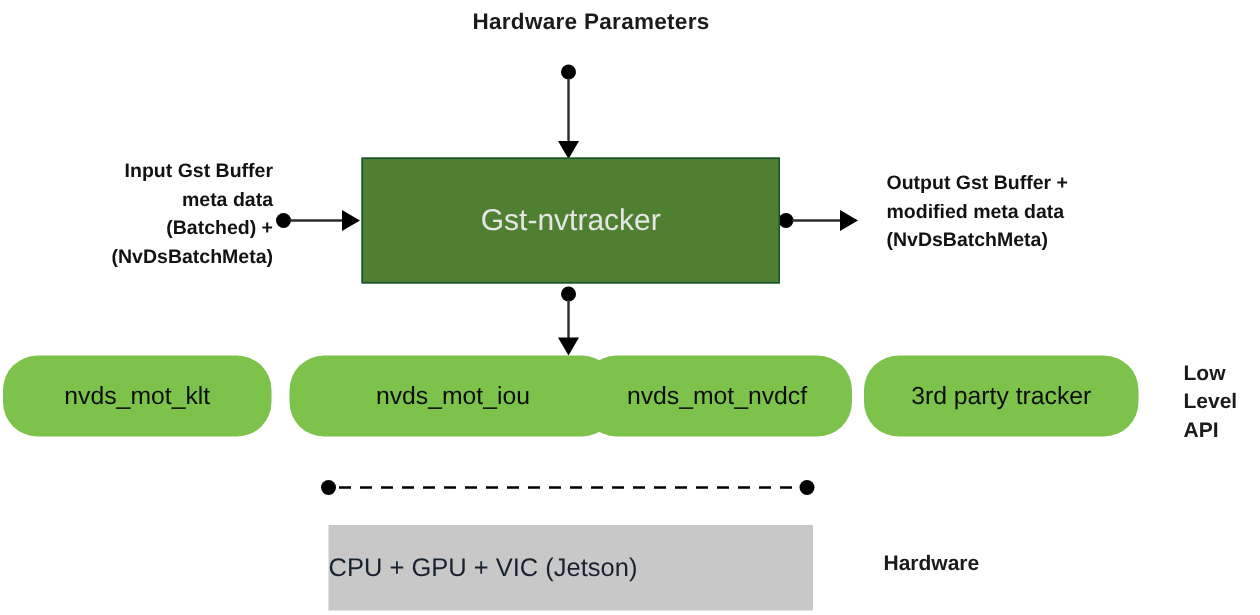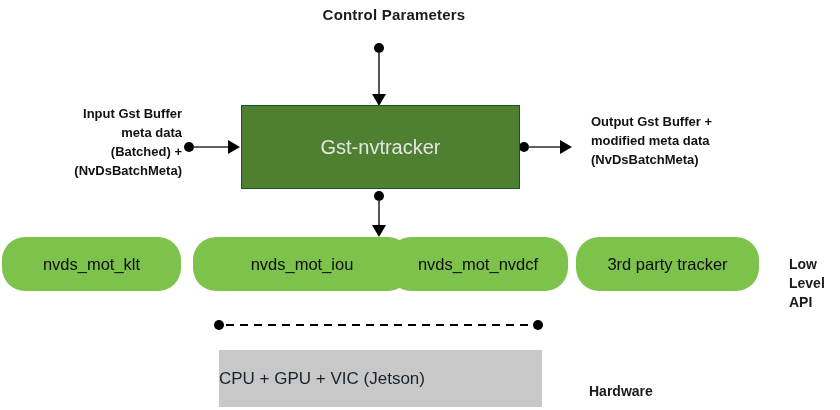--- a/index.html
+++ b/index.html
@@ -83,21 +83,20 @@
   .gb-1 { left: 193px; width: 218px; }
   .gb-2 { left: 388px; width: 180px; }
   .gb-3 { left: 576px; width: 183px; }
   .caption {
     position: absolute;
     font-size: 14px;
     font-weight: 600;
     color: #1b1b1b;
     line-height: 19px;
     white-space: nowrap;
-    margin-top: 16px;
   }
   .low-level-api { left: 789px; top: 239px; }
   .hardware-caption { left: 589px; top: 366px; }
   .hardware-box {
     position: absolute;
     left: 219px;
     top: 350px;
     width: 323px;
     height: 57px;
     background: #c8c8c8;
@@ -140,21 +139,21 @@
       <polygon points="372,225 386,225 379,237" fill="#000"></polygon>
     </g>
 
     <g>
       <circle cx="219" cy="325" r="5" fill="#000"></circle>
       <line x1="226" y1="325" x2="531" y2="325" stroke="#000" stroke-width="1.8" stroke-dasharray="8,6"></line>
       <circle cx="538" cy="325" r="5" fill="#000"></circle>
     </g>
   </svg>
 
-  <div class="title">Control Parameters</div>
+  <div class="title">Hardware Parameters</div>
 
   <div class="main-box">
     <span>Gst-nvtracker</span>
   </div>
 
   <div class="side-label input-label">
     <div>Input Gst Buffer</div>
     <div>meta data</div>
     <div>(Batched) +</div>
     <div>(NvDsBatchMeta)</div>

